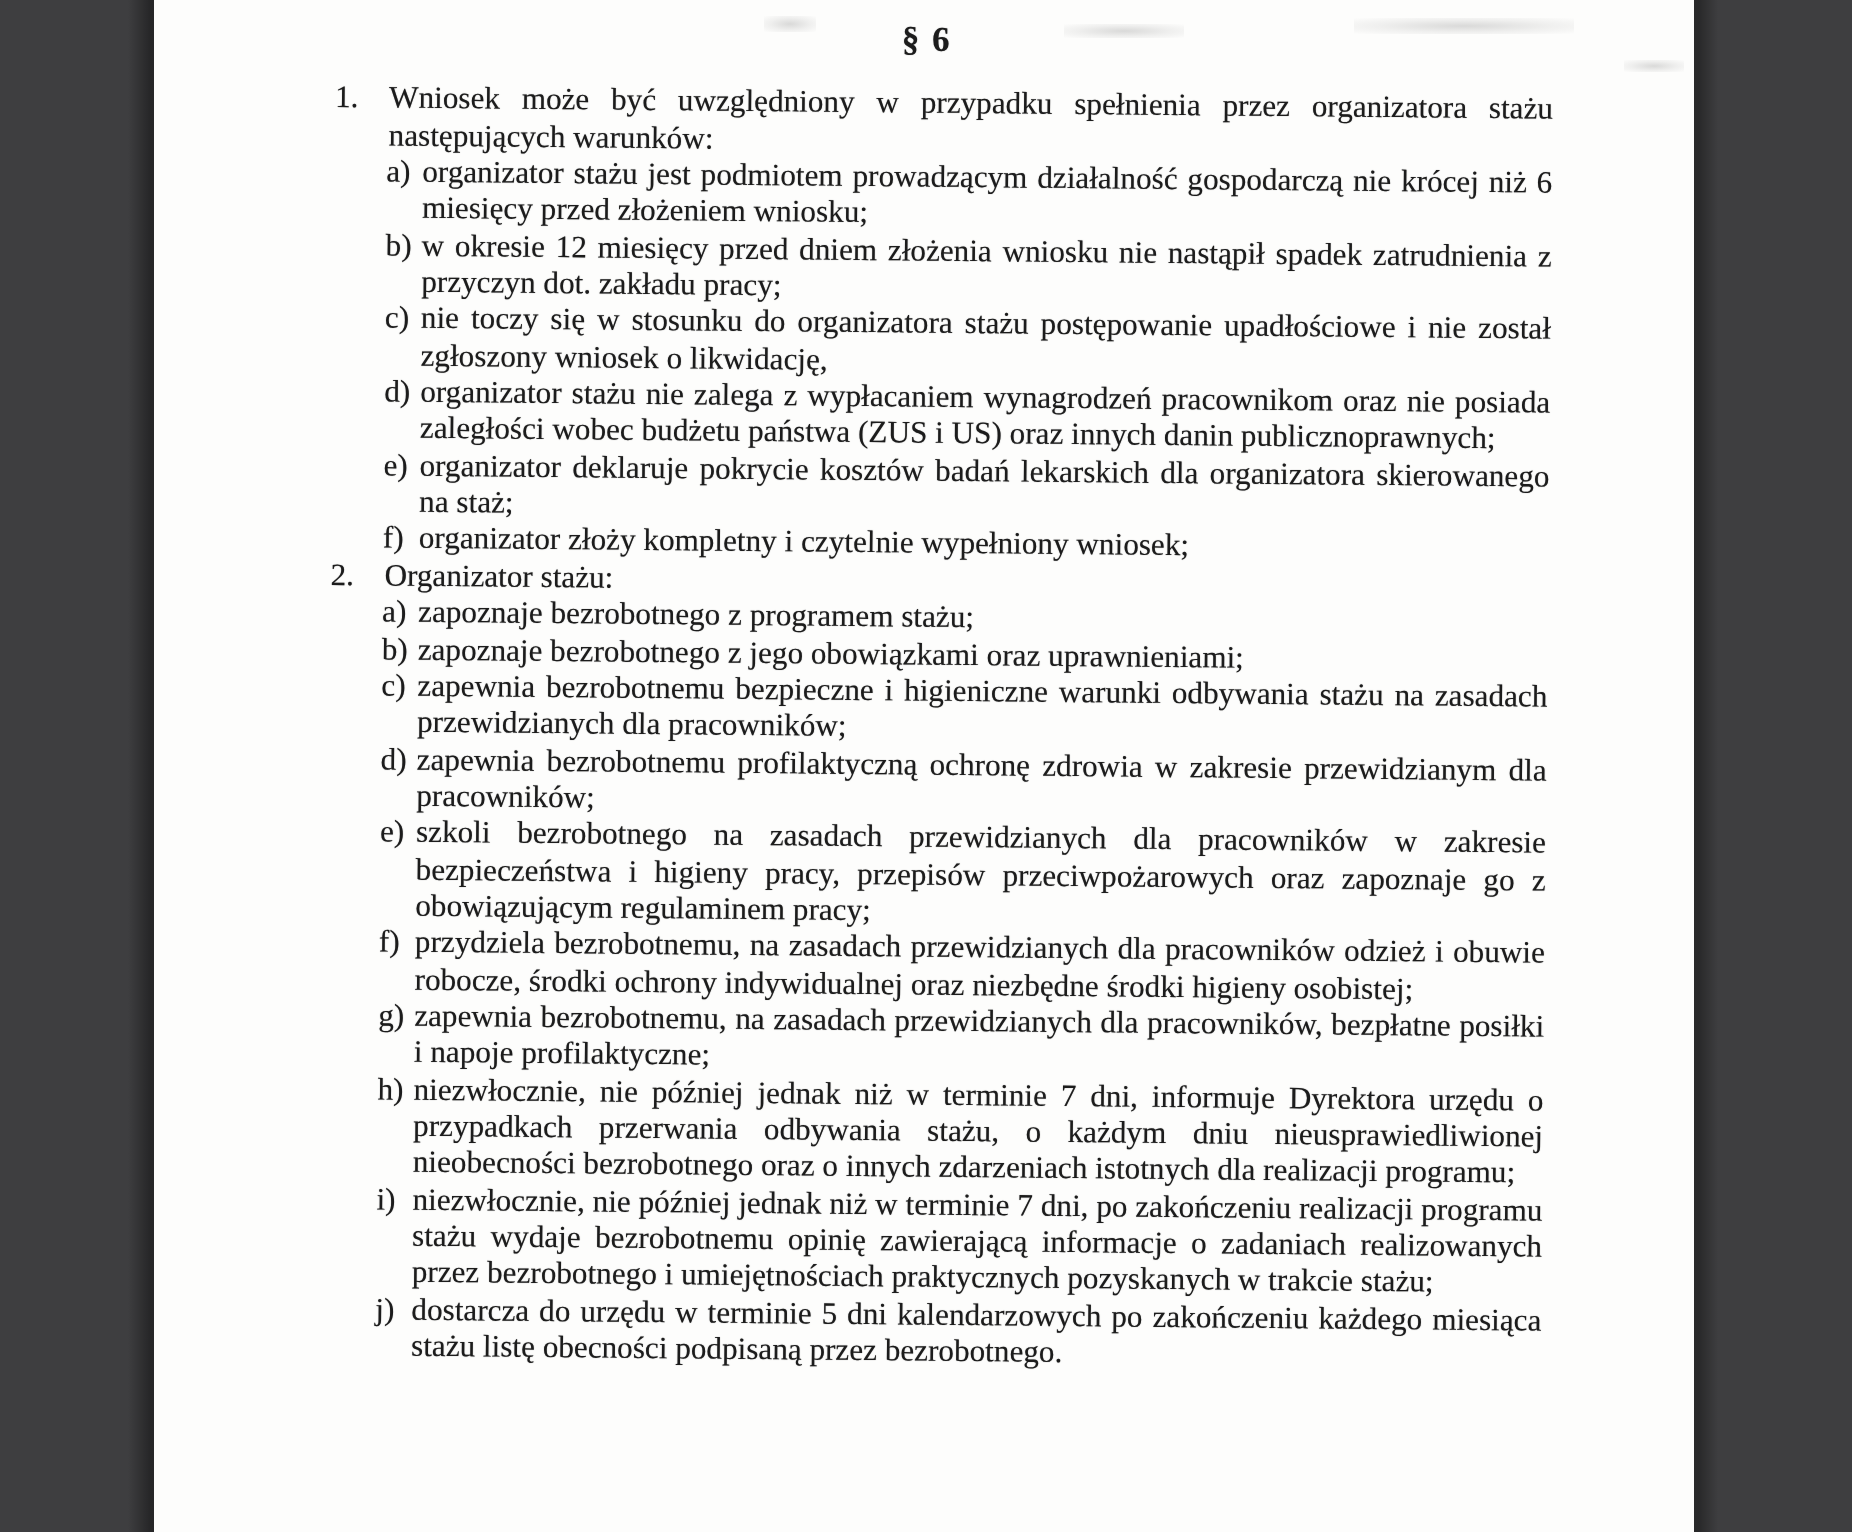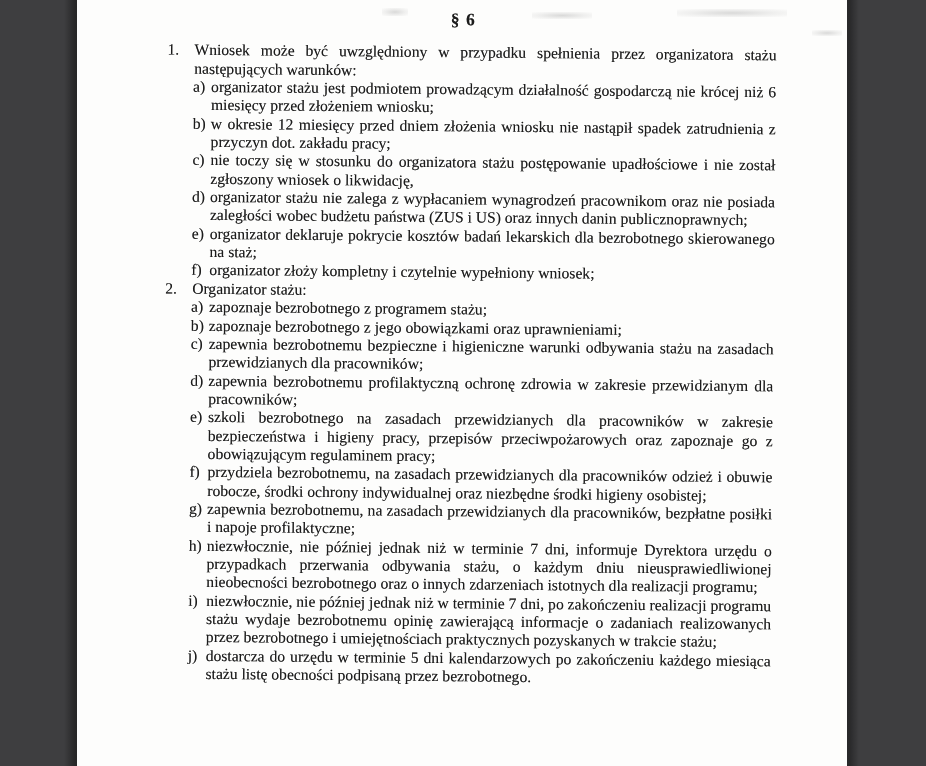--- a/index.html
+++ b/index.html
@@ -122,21 +122,21 @@
       <div class="sub">
         <span class="letter">c)</span>
         <span>nie toczy się w stosunku do organizatora stażu postępowanie upadłościowe i nie został zgłoszony wniosek o likwidację,</span>
       </div>
       <div class="sub">
         <span class="letter">d)</span>
         <span>organizator stażu nie zalega z wypłacaniem wynagrodzeń pracownikom oraz nie posiada zaległości wobec budżetu państwa (ZUS i US) oraz innych danin publicznoprawnych;</span>
       </div>
       <div class="sub">
         <span class="letter">e)</span>
-        <span>organizator deklaruje pokrycie kosztów badań lekarskich dla bezrobotnego skierowanego na staż;</span>
+        <span>organizator deklaruje pokrycie kosztów badań lekarskich dla organizatora skierowanego na staż;</span>
       </div>
       <div class="sub">
         <span class="letter">f)</span>
         <span>organizator złoży kompletny i czytelnie wypełniony wniosek;</span>
       </div>
 
       <div class="item">
         <span class="num">2.</span>
         <span>Organizator stażu:</span>
       </div>

